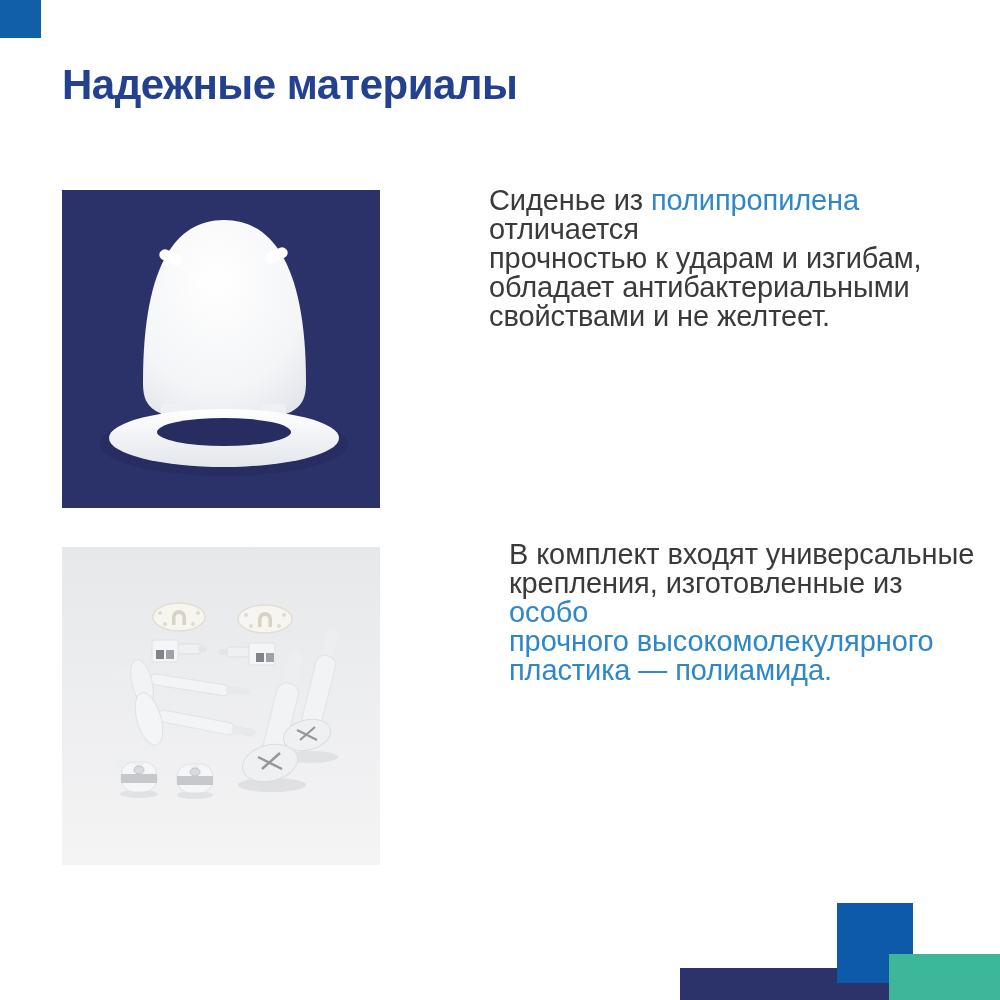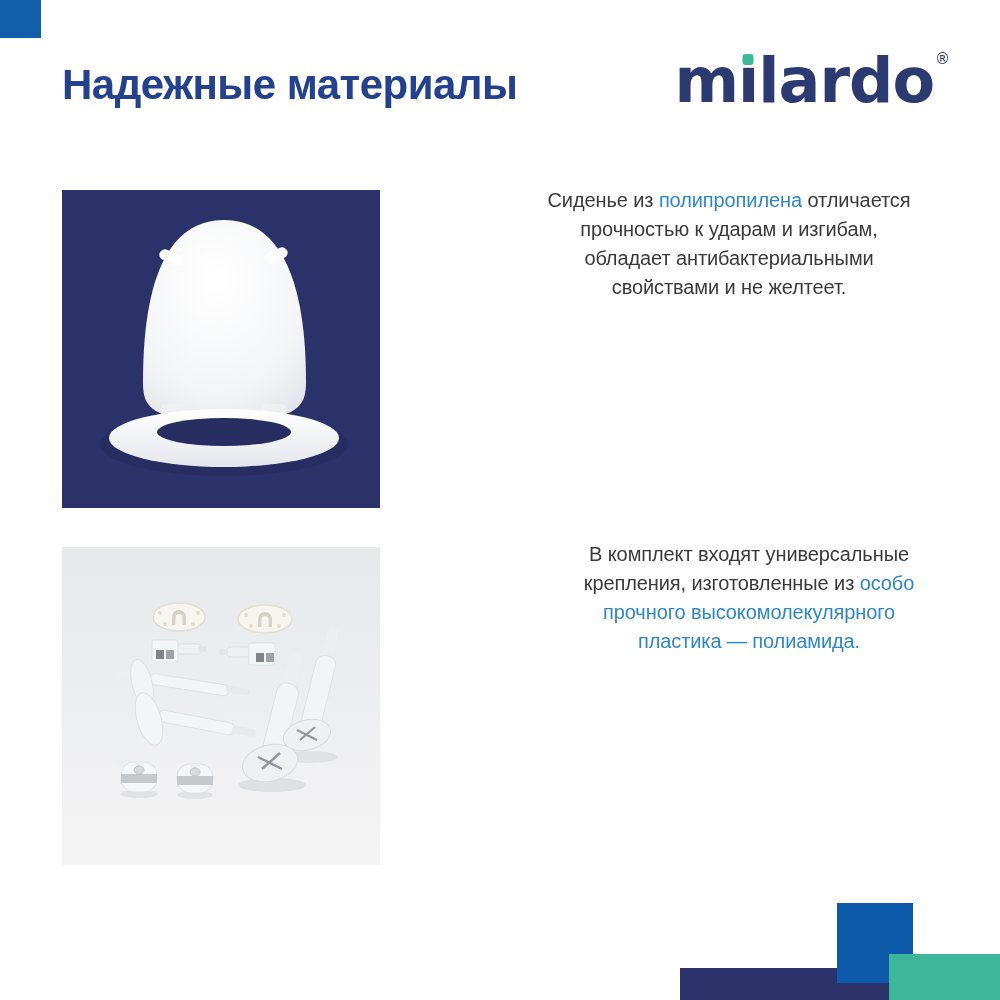--- a/index.html
+++ b/index.html
@@ -38,22 +38,22 @@
     color:var(--logo-navy,#2c3a72);line-height:15px;
   }
   
   .img-box{position:absolute;left:62px;width:318px;height:318px;}
   .img-box.seat{top:190px;}
   .img-box.hw{top:547px;}
   .img-box svg{display:block;width:100%;height:100%;}
   
   .copy{
     position:absolute;left:489px;width:480px;margin:0;
-    font-size:20px;line-height:29px;letter-spacing:-0.1px;
-    color:var(--body-text,#3a3a3a);white-space:pre-line;text-align:center;
+    font-size:29px;line-height:29px;letter-spacing:-0.1px;
+    color:var(--body-text,#3a3a3a);white-space:pre-line;
   }
   .copy.first{top:186px;}
   .copy.second{top:540px;margin-left:20px;}
   .copy .accent{color:var(--accent-blue,#2e87ca);}
   
   .decor-navy{
     position:absolute;left:680px;top:968px;width:210px;height:32px;
     background:var(--decor-navy,#2c336a);z-index:1;
   }
   .decor-blue{
@@ -67,24 +67,20 @@
 </style>
 </head>
 <body>
 
 <div class="canvas">
 
   <div class="corner-square"></div>
 
   <h1 class="page-title">Надежные материалы</h1>
 
-  <div class="logo">
-    <span>m</span><span class="i-wrap"><span>ı</span><span class="tittle"></span></span><span>lardo</span>
-    <span class="reg">®</span>
-  </div>
 
   <figure class="img-box seat" style="margin:0">
     <svg viewBox="0 0 318 318" xmlns="http://www.w3.org/2000/svg">
       <defs>
         <radialGradient id="lidG" cx="45%" cy="30%" r="85%">
           <stop offset="0" stop-color="#ffffff"></stop>
           <stop offset="0.65" stop-color="#f4f5f7"></stop>
           <stop offset="1" stop-color="#dfe2e8"></stop>
         </radialGradient>
         <linearGradient id="ringG" x1="0" y1="0" x2="0" y2="1">

